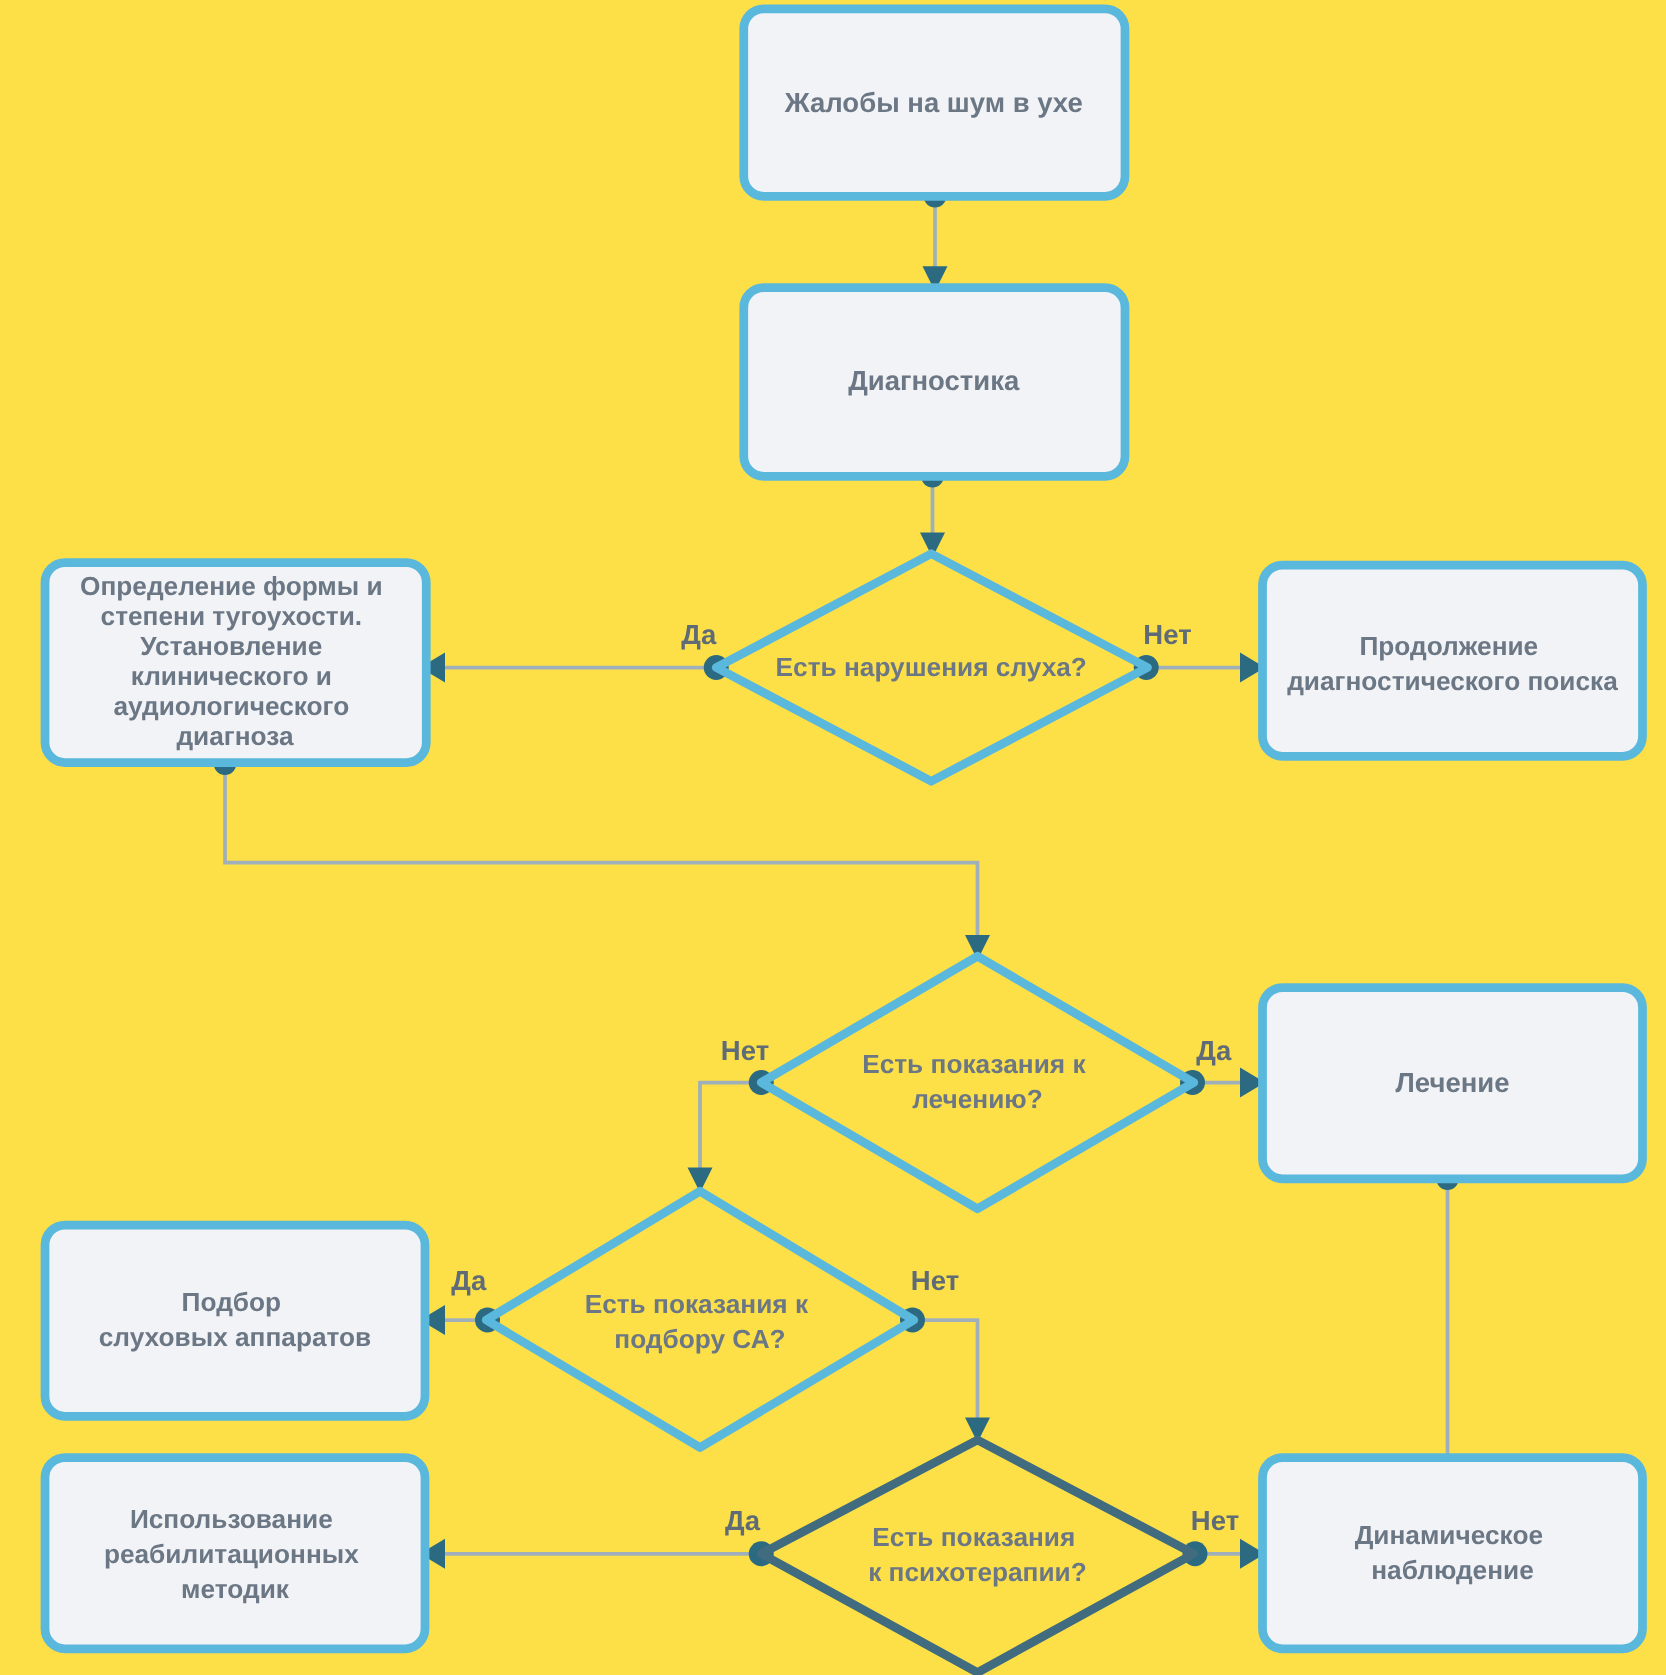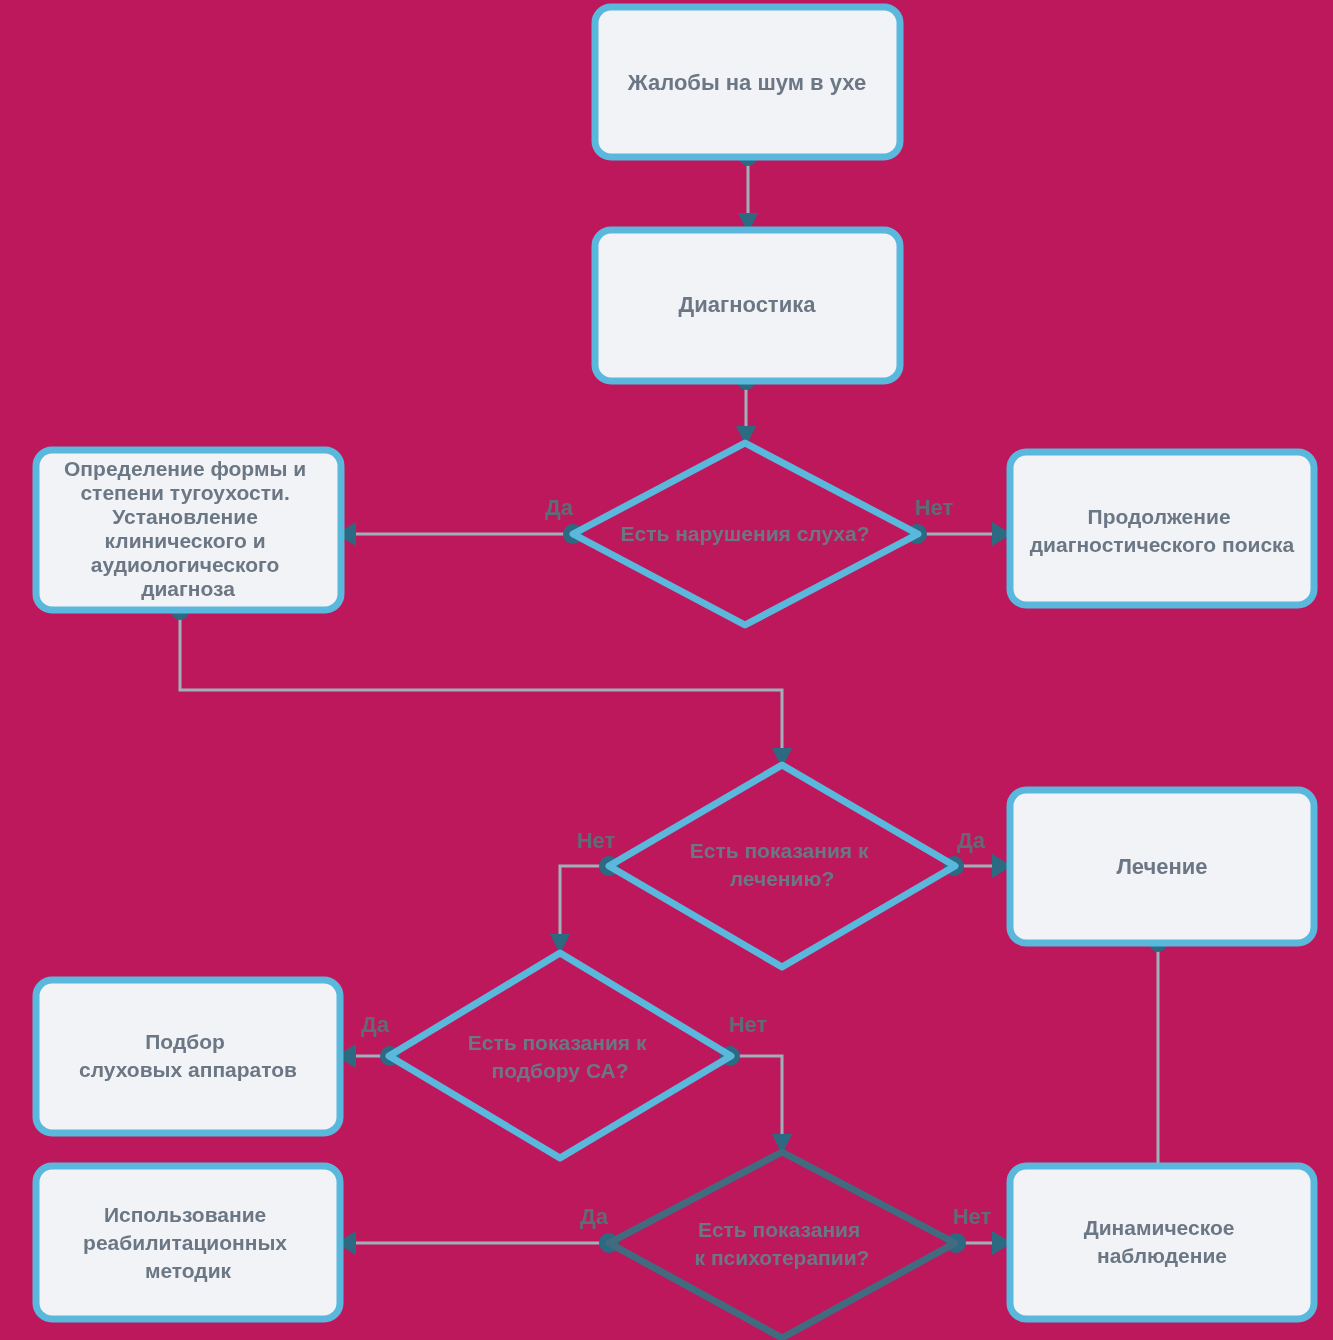--- a/index.html
+++ b/index.html
@@ -10,21 +10,21 @@
   body {
     width: 1333px;
     height: 1340px;
     font-family: "Liberation Sans", sans-serif;
     overflow: hidden;
   }
   #flow-root {
     position: relative;
     width: 1333px;
     height: 1340px;
-    background: #be185d;
+    background: #fde047;
   }
   svg.flow-canvas {
     position: absolute;
     left: 0;
     top: 0;
     width: 1333px;
     height: 1340px;
     display: block;
   }
   .node-box-rect {

